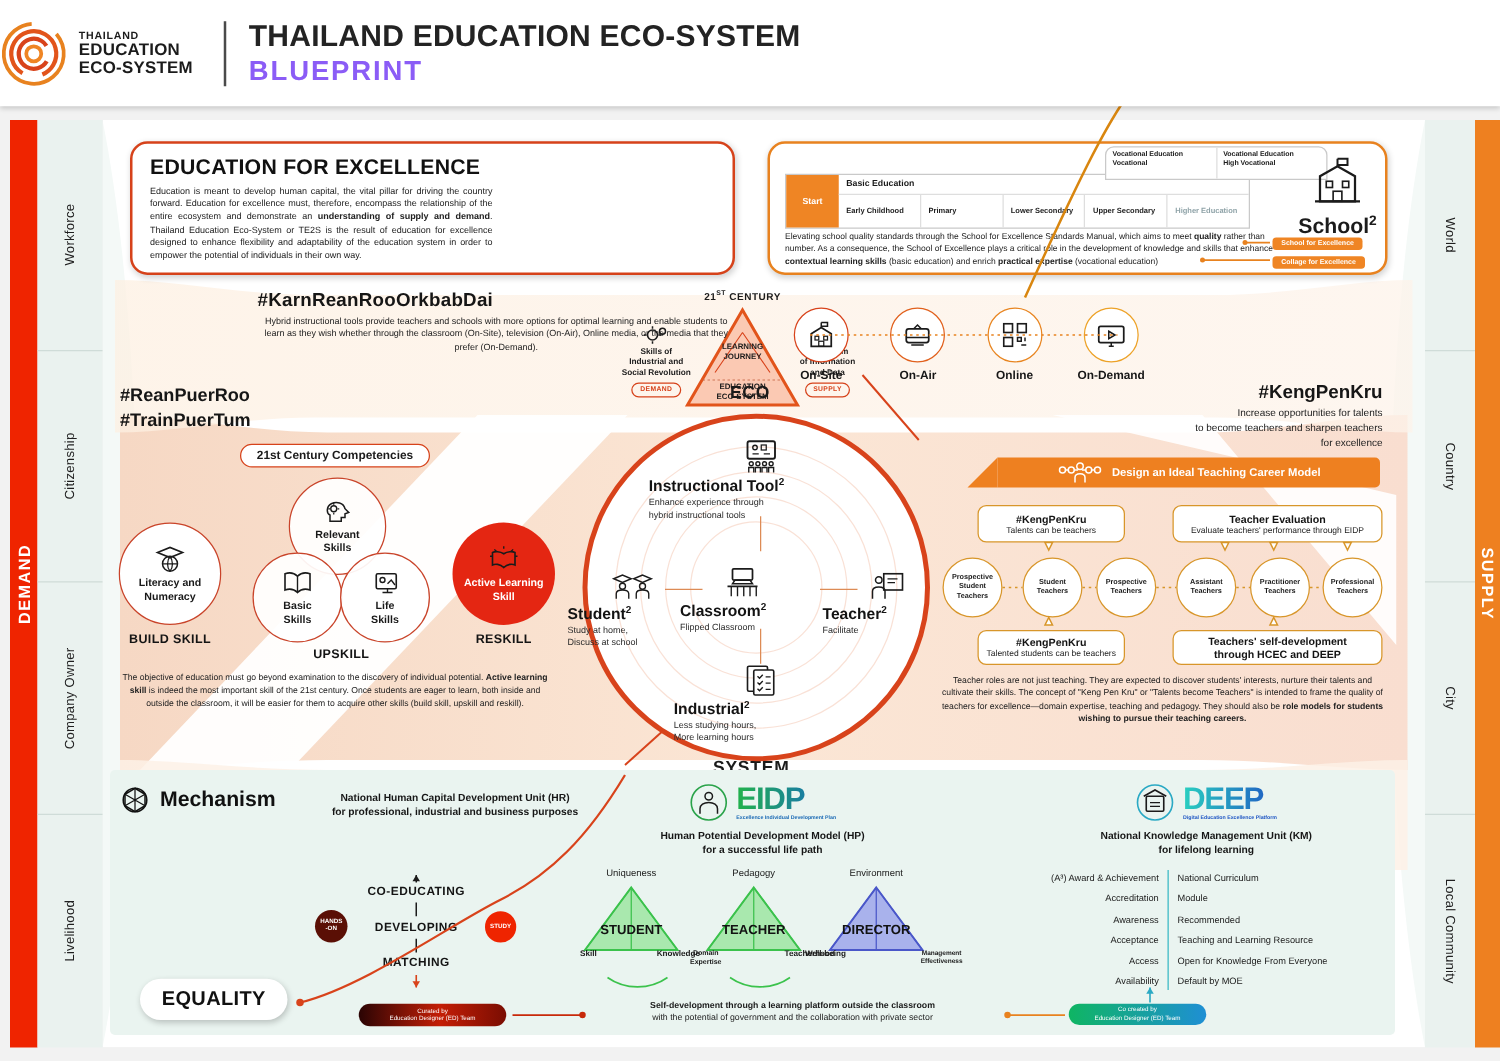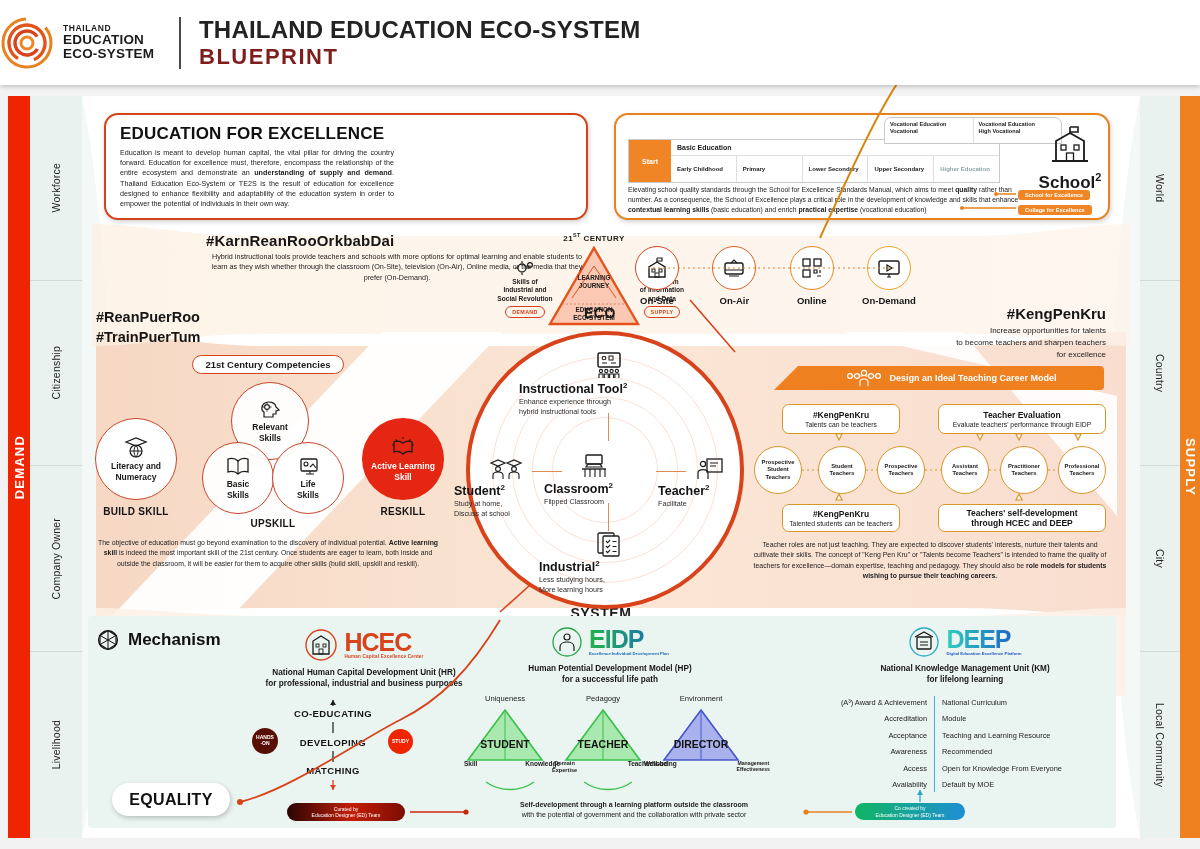--- a/index.html
+++ b/index.html
@@ -20,21 +20,21 @@
   }
   .logo-wrap { display: flex; align-items: center; padding-left: 0; width: 175px; }
   .logo-mark { width: 54px; height: 54px; flex: 0 0 54px; }
   .logo-text { margin-left: 9px; line-height: 1.02; }
   .logo-text .l1 { font-size: 8.5px; font-weight: bold; letter-spacing: .6px; color:#1b1b1b;}
   .logo-text .l2 { font-size: 13.5px; font-weight: bold; letter-spacing: .2px; color:#1b1b1b;}
   .logo-text .l3 { font-size: 13.5px; font-weight: bold; letter-spacing: .2px; color:#1b1b1b;}
   .hdr-divider { width: 2px; height: 52px; background: #4a4a4a; margin: 0 18px 0 4px; }
   .hdr-title { line-height: 1.05; }
   .hdr-title .t1 { font-size: 24px; font-weight: bold; color: #232323; letter-spacing: .2px;}
-  .hdr-title .t2 { font-size: 22px; font-weight: bold; color: #7f1d1d; letter-spacing: 1.5px; margin-top:2px;}
+  .hdr-title .t2 { font-size: 22px; font-weight: bold; color: #8b5cf6; letter-spacing: 1.5px; margin-top:2px;}
 
   .excellence-pill {
     position: absolute; left: 936px; top: 29px; width: 155px; height: 38px;
     border: 3px solid #e25a12; border-radius: 20px; background: #fff;
     display: flex; align-items: center; justify-content: center;
     font-size: 16px; font-weight: bold; color: #1c1c1c; letter-spacing: .3px;
     box-shadow: 2px 3px 5px rgba(0,0,0,.22);
   }
   .moe-logo { position: absolute; left: 1122px; top: 16px; width: 64px; height: 56px; }
   .moe-cap { position:absolute; left:1114px; top:62px; width:80px; text-align:center;
@@ -735,33 +735,20 @@
   <div class="mech-title">
     <svg width="24" height="24" viewBox="0 0 24 24">
       <circle cx="12" cy="12" r="9.4" fill="none" stroke="#111" stroke-width="1.3"></circle>
       <path d="M12 2.6 L20 7.4 V16.6 L12 21.4 L4 16.6 V7.4 Z" fill="none" stroke="#111" stroke-width="1.2"></path>
       <path d="M12 2.6 V21.4 M4 7.4 L20 16.6 M20 7.4 L4 16.6" stroke="#111" stroke-width="1"></path>
     </svg>
     <span>Mechanism</span>
   </div>
 
   <div class="unit-head" style="left:240px; top:628px; width:248px;">
-    <div class="unit-logo">
-      <svg width="34" height="34" viewBox="0 0 34 34">
-        <circle cx="17" cy="17" r="15" fill="none" stroke="#d8431b" stroke-width="1.4"></circle>
-        <path d="M9 26V13l8-5 8 5v13Z" fill="none" stroke="#1b1b1b" stroke-width="1.3"></path>
-        <rect x="12" y="16" width="3" height="3" fill="none" stroke="#1b1b1b" stroke-width="0.9"></rect>
-        <rect x="19" y="16" width="3" height="3" fill="none" stroke="#1b1b1b" stroke-width="0.9"></rect>
-        <rect x="15" y="21" width="4" height="5" fill="none" stroke="#1b1b1b" stroke-width="0.9"></rect>
-      </svg>
-      <div style="text-align:left">
-        <div style="font-size:25px; font-weight:bold; color:#d8431b; letter-spacing:-1px; line-height:.95;">HCEC</div>
-        <div style="font-size:4.6px; font-weight:bold; color:#d8431b; letter-spacing:.2px;">Human Capital Excellence Center</div>
-      </div>
-    </div>
     <div class="unit-cap">
       <div>National Human Capital Development Unit (HR)</div>
       <div>for professional, industrial and business purposes</div>
     </div>
   </div>
 
   <div class="flow-word" style="left:273px; top:708px;">CO-EDUCATING</div>
   <div class="flow-word" style="left:273px; top:737px;">DEVELOPING</div>
   <div class="flow-word" style="left:273px; top:765px;">MATCHING</div>
 
@@ -854,26 +841,26 @@
     <div class="dl-axis"></div>
     <div class="dl-row">
       <div class="dl-left">(A³) Award &amp; Achievement</div>
       <div class="dl-right">National Curriculum</div>
     </div>
     <div class="dl-row">
       <div class="dl-left">Accreditation</div>
       <div class="dl-right">Module</div>
     </div>
     <div class="dl-row">
+      <div class="dl-left">Awareness</div>
+      <div class="dl-right">Recommended</div>
+    </div>
+    <div class="dl-row">
       <div class="dl-left">Acceptance</div>
       <div class="dl-right">Teaching and Learning Resource</div>
-    </div>
-    <div class="dl-row">
-      <div class="dl-left">Awareness</div>
-      <div class="dl-right">Recommended</div>
     </div>
     <div class="dl-row">
       <div class="dl-left">Access</div>
       <div class="dl-right">Open for Knowledge From Everyone</div>
     </div>
     <div class="dl-row">
       <div class="dl-left">Availability</div>
       <div class="dl-right">Default by MOE</div>
     </div>
   </div>

